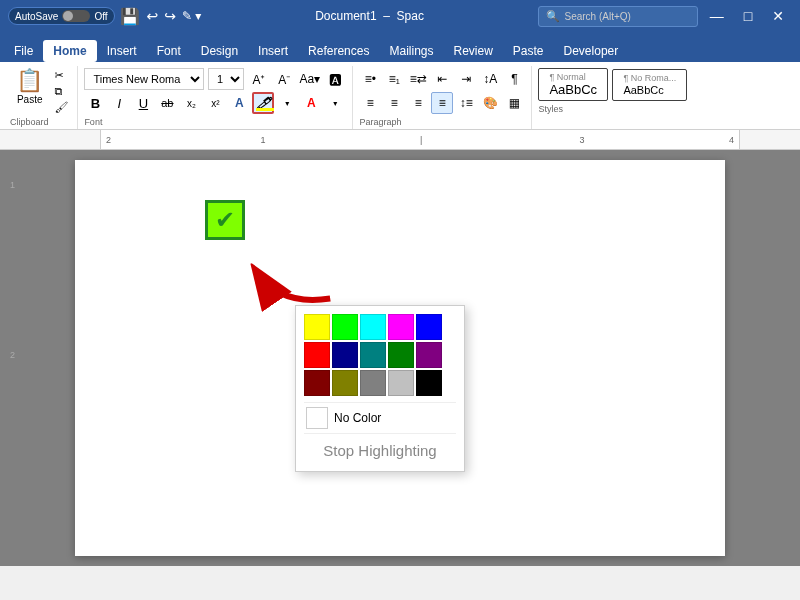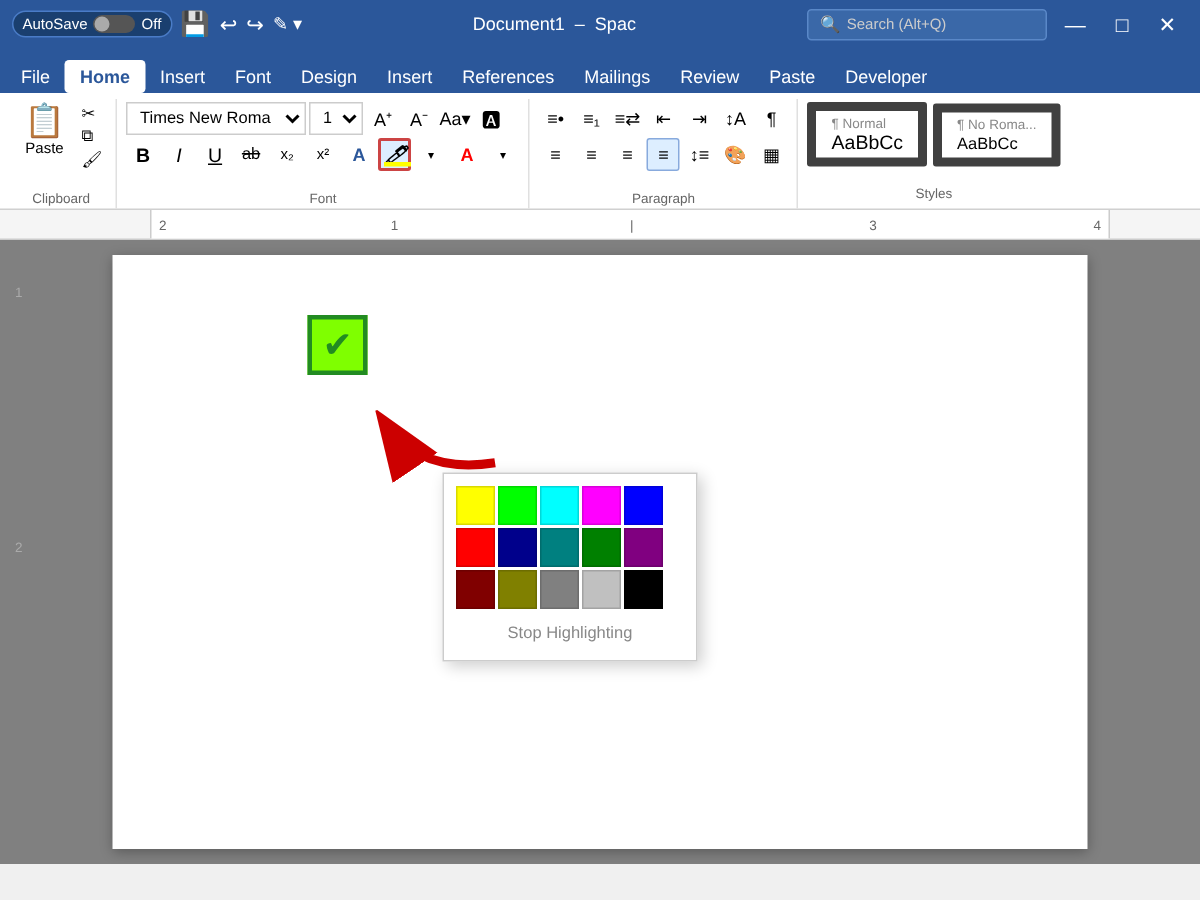--- a/index.html
+++ b/index.html
@@ -89,21 +89,21 @@
       gap: 2px;
     }
     .paste-icon { font-size: 22px; line-height: 1; }
     .small-btns { display: flex; flex-direction: column; gap: 1px; }
     .small-btn {
       font-size: 11px;
       padding: 1px 3px;
       cursor: pointer;
       border-radius: 2px;
     }
-    .font-row1, .font-row2 { display: flex; align-items: center; gap: 2px; }
+    .font-row1, .font-row2 { display: flex; align-items: center; gap: 2px; justify-content: space-between; }
 
     .font-select {
       border: 1px solid #ccc;
       background: white;
       padding: 1px 4px;
       font-size: 11px;
       width: 120px;
       height: 22px;
     }
     .size-select {
@@ -225,21 +225,21 @@
       margin-bottom: 4px;
     }
     .no-color-swatch {
       width: 22px; height: 22px;
       border: 1px solid #ccc;
       background: white;
     }
     .stop-highlight {
       padding: 4px 2px;
       color: #888;
-      font-size: 11px;
+      font-size: 15px;
       text-align: center;
       cursor: pointer;
     }
 
     
     .red-arrow {
       position: absolute;
       top: 100px;
       left: 255px;
       font-size: 40px;
@@ -285,32 +285,31 @@
     .styles-group {
       display: flex;
       flex-direction: column;
       padding: 2px 6px;
       gap: 2px;
     }
 
     .group-label {
       font-size: 9px;
       color: #666;
-      text-align: center;
-      margin-top: 11px;
+      margin-top: 1px;
     }
 
     .para-row {
       display: flex;
       align-items: center;
       gap: 2px;
     }
 
     .style-card {
-      border: 6px solid #404040;
+      border: 1px solid #404040;
       padding: 3px 10px;
       background: white;
       cursor: pointer;
       min-width: 70px;
       text-align: left;
       border-radius: 2px;
     }
     .style-card-label { font-size: 9px; color: #888; display: block; }
     .style-card-name { font-size: 13px; }
     .style-card.nospace .style-card-name { font-size: 11px; }
@@ -495,17 +494,21 @@
       <div class="color-swatch" style="background:#008080;"></div>
       <div class="color-swatch" style="background:#008000;"></div>
       <div class="color-swatch" style="background:#800080;"></div>
 
       <div class="color-swatch" style="background:#800000;"></div>
       <div class="color-swatch" style="background:#808000;"></div>
       <div class="color-swatch" style="background:#808080;"></div>
       <div class="color-swatch" style="background:#c0c0c0;"></div>
       <div class="color-swatch" style="background:#000000;"></div>
     </div>
+    <div class="no-color-row">
+      <div class="no-color-swatch"></div>
+      <span>No Color</span>
+    </div>
     <div class="stop-highlight">
       <span>Stop Highlighting</span>
     </div>
   </div>
 </div>
 
 </body></html>

